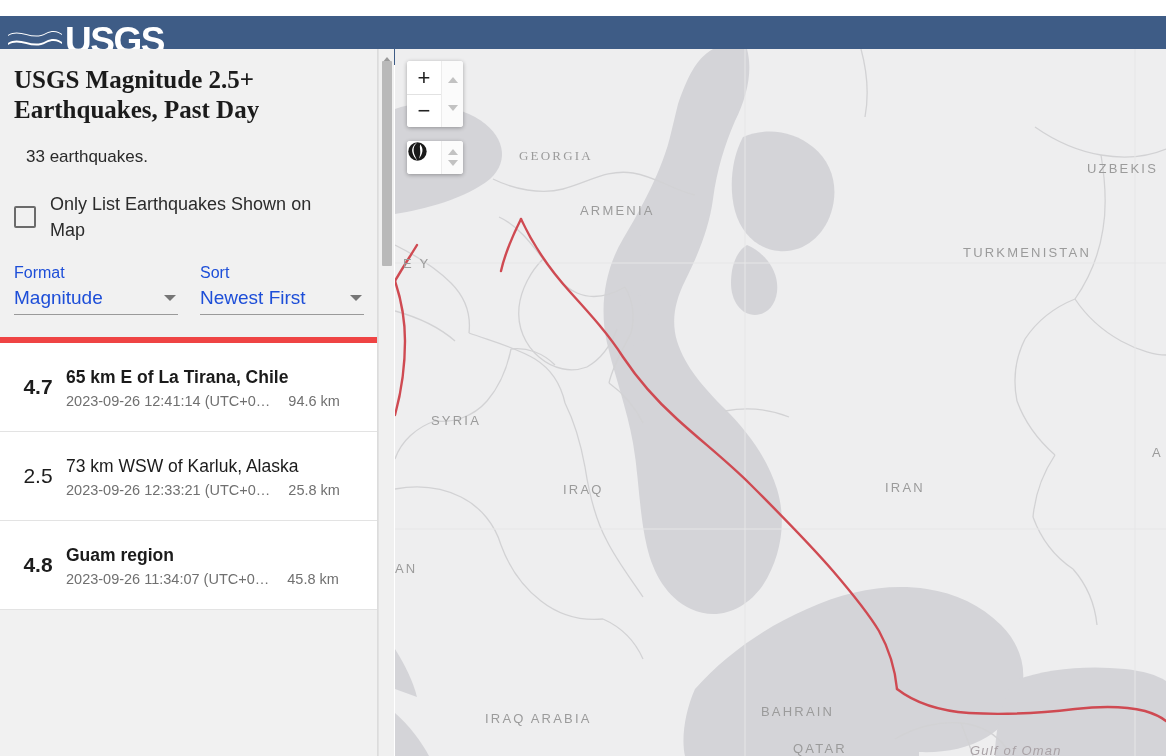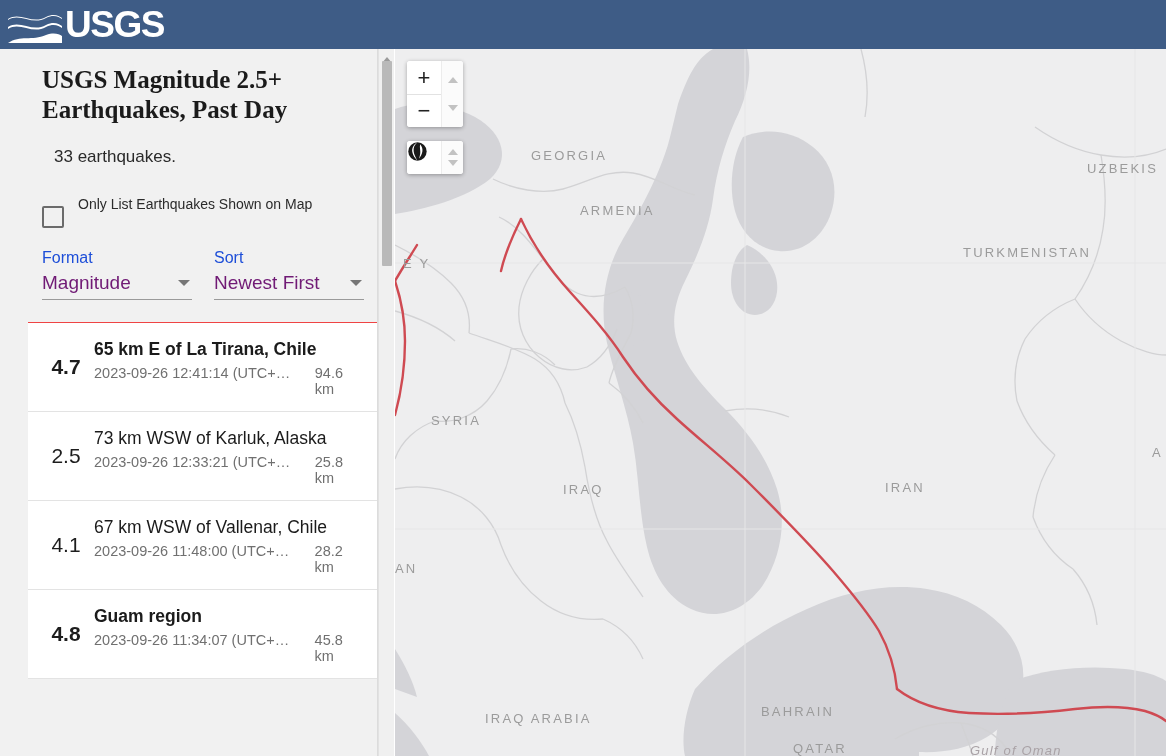--- a/index.html
+++ b/index.html
@@ -6,21 +6,21 @@
   html, body {
     width: 1166px; height: 756px;
     overflow: hidden;
     font-family: "Liberation Sans", sans-serif;
     background: #ffffff;
   }
   #app { position: relative; width: 1166px; height: 756px; }
 
   
   .header {
-    position: absolute; top: 0; left: 0;
+    position: absolute; top: 16px; left: 0;
     width: 1166px; height: 49px;
     background: #3e5c86;
     display: flex; align-items: center;
   }
   .logo-wrap { display: flex; align-items: center; margin-left: 6px; }
   .logo-mark { width: 58px; height: 40px; display: block; }
   .logo-text {
     color: #ffffff; font-weight: bold; font-size: 37px;
     letter-spacing: -1.5px; line-height: 38px;
     font-family: "Liberation Sans", sans-serif;
@@ -28,21 +28,21 @@
   }
 
   
   .sidebar {
     position: absolute; top: 49px; left: 0;
     width: 378px; height: 707px;
     background: #f1f1f1;
     overflow: hidden;
     border-right: 1px solid #dcdcdc;
   }
-  .sidebar-inner { width: 378px; padding-left: 28px; }
+  .sidebar-inner { width: 378px; }
   .panel-head { padding: 16px 14px 0 14px; }
   .panel-title {
     font-family: "Liberation Serif", serif;
     font-size: 25px; line-height: 30px;
     color: #1b1b1b; font-weight: bold;
   }
   .quake-count {
     margin-top: 22px; font-size: 17px; color: #2a2a2a;
     padding-left: 0;
     margin-left: 12px;
@@ -51,46 +51,46 @@
   .checkbox-row {
     margin-top: 24px; padding: 0 14px 0 14px;
     display: flex; align-items: flex-start; gap: 14px;
   }
   .checkbox-box {
     width: 22px; height: 22px; flex: 0 0 22px;
     border: 2px solid #6b6b6b; border-radius: 2px;
     background: transparent; margin-top: 15px;
   }
   .checkbox-label {
-    font-size: 14px; line-height: 26px; color: #2b2b2b;
+    font-size: 18px; line-height: 26px; color: #2b2b2b;
     max-width: 300px;
   }
 
   .select-row {
     margin-top: 22px; padding: 0 14px;
     display: flex; gap: 22px;
   }
   .select-field { width: 166px; }
   .select-label { font-size: 16px; color: #1d4ed8; line-height: 16px; }
   .select-control {
     margin-top: 6px; display: flex; align-items: center;
     justify-content: space-between;
     border-bottom: 1px solid #9a9a9a; padding-bottom: 5px;
   }
-  .select-value { font-size: 19px; color: #701a75; }
+  .select-value { font-size: 19px; color: #1d4ed8; }
   .caret {
     width: 0; height: 0;
     border-left: 6px solid transparent;
     border-right: 6px solid transparent;
     border-top: 6px solid #767676;
     margin-right: 2px;
   }
 
   
-  .quake-list { margin-top: 22px; background: #b91c1c; border-top: 1px solid #ef4444; }
+  .quake-list { margin-top: 22px; background: #b91c1c; border-top: 6px solid #ef4444; }
   .quake-item {
     display: flex; align-items: center;
     height: 89px; padding: 0 12px 0 10px;
     border-bottom: 1px solid #e3e3e3;
     background: #ffffff;
   }
   .mag {
     width: 56px; flex: 0 0 56px;
     text-align: center; font-size: 21px; color: #1d1d1d;
   }
@@ -233,30 +233,20 @@
               </div>
             </div>
           </div>
           <div class="quake-item">
             <div class="mag">2.5</div>
             <div class="quake-body">
               <div class="quake-place">73 km WSW of Karluk, Alaska</div>
               <div class="quake-meta">
                 <span class="quake-time">2023-09-26 12:33:21 (UTC+0…</span>
                 <span class="quake-depth">25.8 km</span>
-              </div>
-            </div>
-          </div>
-          <div class="quake-item">
-            <div class="mag">4.1</div>
-            <div class="quake-body">
-              <div class="quake-place">67 km WSW of Vallenar, Chile</div>
-              <div class="quake-meta">
-                <span class="quake-time">2023-09-26 11:48:00 (UTC+0…</span>
-                <span class="quake-depth">28.2 km</span>
               </div>
             </div>
           </div>
           <div class="quake-item">
             <div class="mag strong">4.8</div>
             <div class="quake-body">
               <div class="quake-place strong">Guam region</div>
               <div class="quake-meta">
                 <span class="quake-time">2023-09-26 11:34:07 (UTC+0…</span>
                 <span class="quake-depth">45.8 km</span>
@@ -359,21 +349,21 @@
                  C494 600, 500 620, 502 640"></path>
         <path d="M502 640 C520 654, 546 662, 574 664 C608 666, 646 664, 680 660
                  C706 657, 730 657, 750 662 C760 665, 766 668, 771 672"></path>
         <path d="M126 170 C118 186, 110 204, 106 222"></path>
         <path d="M0 232 C6 250, 10 270, 10 292 C10 318, 6 344, 0 366"></path>
         <path d="M0 232 C8 218, 16 206, 22 196"></path>
       </g>
     </svg>
 
     <div id="map-labels">
-        <div class="map-label" style="left: 136px; top: 99px;">GEORGIA</div>
+        <div class="map-label" style="left: 124px; top: 99px; font-family: Liberation Serif, serif;">GEORGIA</div>
         <div class="map-label" style="left: 185px; top: 154px;">ARMENIA</div>
         <div class="map-label" style="left: 692px; top: 112px;">UZBEKIS</div>
         <div class="map-label" style="left: 568px; top: 196px;">TURKMENISTAN</div>
         <div class="map-label" style="left: 8px; top: 207px;">E Y</div>
         <div class="map-label" style="left: 36px; top: 364px;">SYRIA</div>
         <div class="map-label" style="left: 168px; top: 433px;">IRAQ</div>
         <div class="map-label" style="left: 490px; top: 431px;">IRAN</div>
         <div class="map-label" style="left: 0px; top: 512px;">AN</div>
         <div class="map-label" style="left: 757px; top: 396px;">A</div>
         <div class="map-label" style="left: 90px; top: 662px;">IRAQ ARABIA</div>

